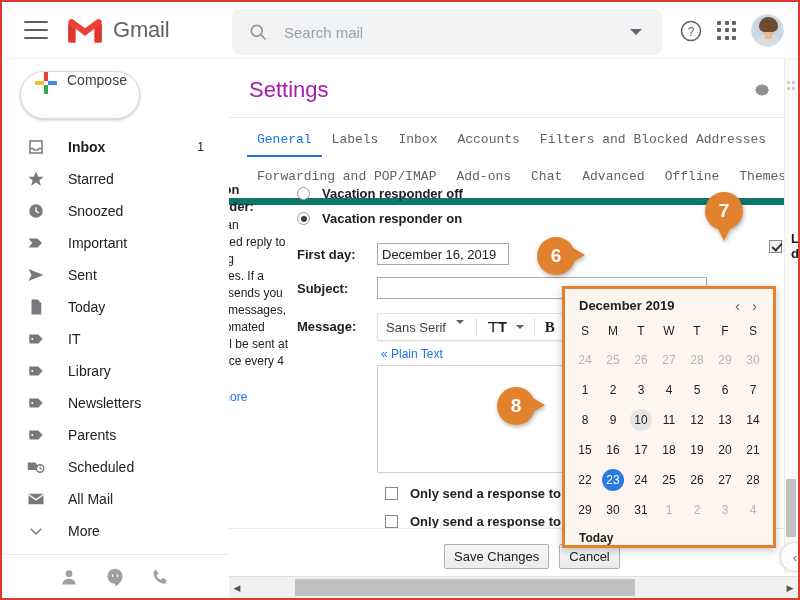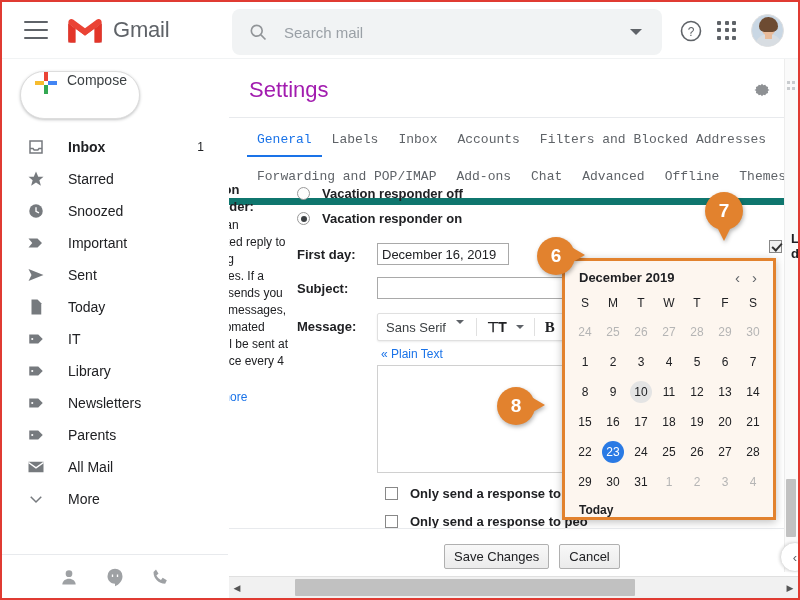--- a/index.html
+++ b/index.html
@@ -203,21 +203,21 @@
   
   .vscroll {
     position: absolute; right: 0; top: 57px; bottom: 26px; width: 14px;
     background: #fafafa; border-left: 1px solid #ededed;
   }
   .vs-thumb { position: absolute; right: 2px; top: 420px; width: 10px; height: 58px; background: #c1c1c1; border-radius: 1px; cursor: pointer; }
   .vs-grip { position: absolute; right: 2px; top: 20px; width: 10px; height: 26px; opacity: .5; }
 
   
   .calendar {
-    position: absolute; left: 560px; top: 256px; width: 214px; height: 262px;
+    position: absolute; left: 560px; top: 284px; width: 214px; height: 262px;
     background: #fdf6ef; border: 3px solid #e2822e; z-index: 20;
     box-shadow: 0 2px 8px rgba(0,0,0,.25);
   }
   .cal-head { display: flex; align-items: center; padding: 9px 10px 4px 14px; }
   .cal-title { font-size: 13px; font-weight: bold; color: #202124; flex: 1; }
   .cal-nav { font-size: 15px; color: #5f6368; cursor: pointer; padding: 0 6px; line-height: 1; }
   .cal-grid { display: grid; grid-template-columns: repeat(7, 1fr); padding: 2px 6px 0 6px; }
   .cal-dow { text-align: center; font-size: 12px; color: #202124; padding: 5px 0; }
   .cal-day {
     text-align: center; font-size: 12px; color: #202124; padding: 4px 0; cursor: pointer;
@@ -411,20 +411,30 @@
         <span class="lbl">Newsletters</span>
       </div>
       <div class="nav-item">
         <span class="ic">
             <svg width="18" height="18" viewBox="0 0 24 24">
               <path d="M3 6h12l6 6-6 6H3z" fill="#5f6368"></path>
               <circle cx="7" cy="12" r="1.4" fill="#fff"></circle>
             </svg>
           </span>
         <span class="lbl">Parents</span>
+      </div>
+      <div class="nav-item">
+        <span class="ic">
+            <svg width="18" height="18" viewBox="0 0 24 24">
+              <path d="M1 6h10l4 5-4 5H1z" fill="#5f6368"></path>
+              <circle cx="17.5" cy="14" r="5" fill="none" stroke="#5f6368" stroke-width="2"></circle>
+              <path d="M17.5 11v3l2 1.2" stroke="#5f6368" stroke-width="1.6" fill="none"></path>
+            </svg>
+          </span>
+        <span class="lbl">Scheduled</span>
       </div>
       <div class="nav-item">
         <span class="ic">
             <svg width="18" height="18" viewBox="0 0 24 24">
               <rect x="2" y="5" width="20" height="14" fill="#5f6368"></rect>
               <path d="M2 6l10 7 10-7" stroke="#fff" stroke-width="2" fill="none"></path>
             </svg>
           </span>
         <span class="lbl">All Mail</span>
       </div>

